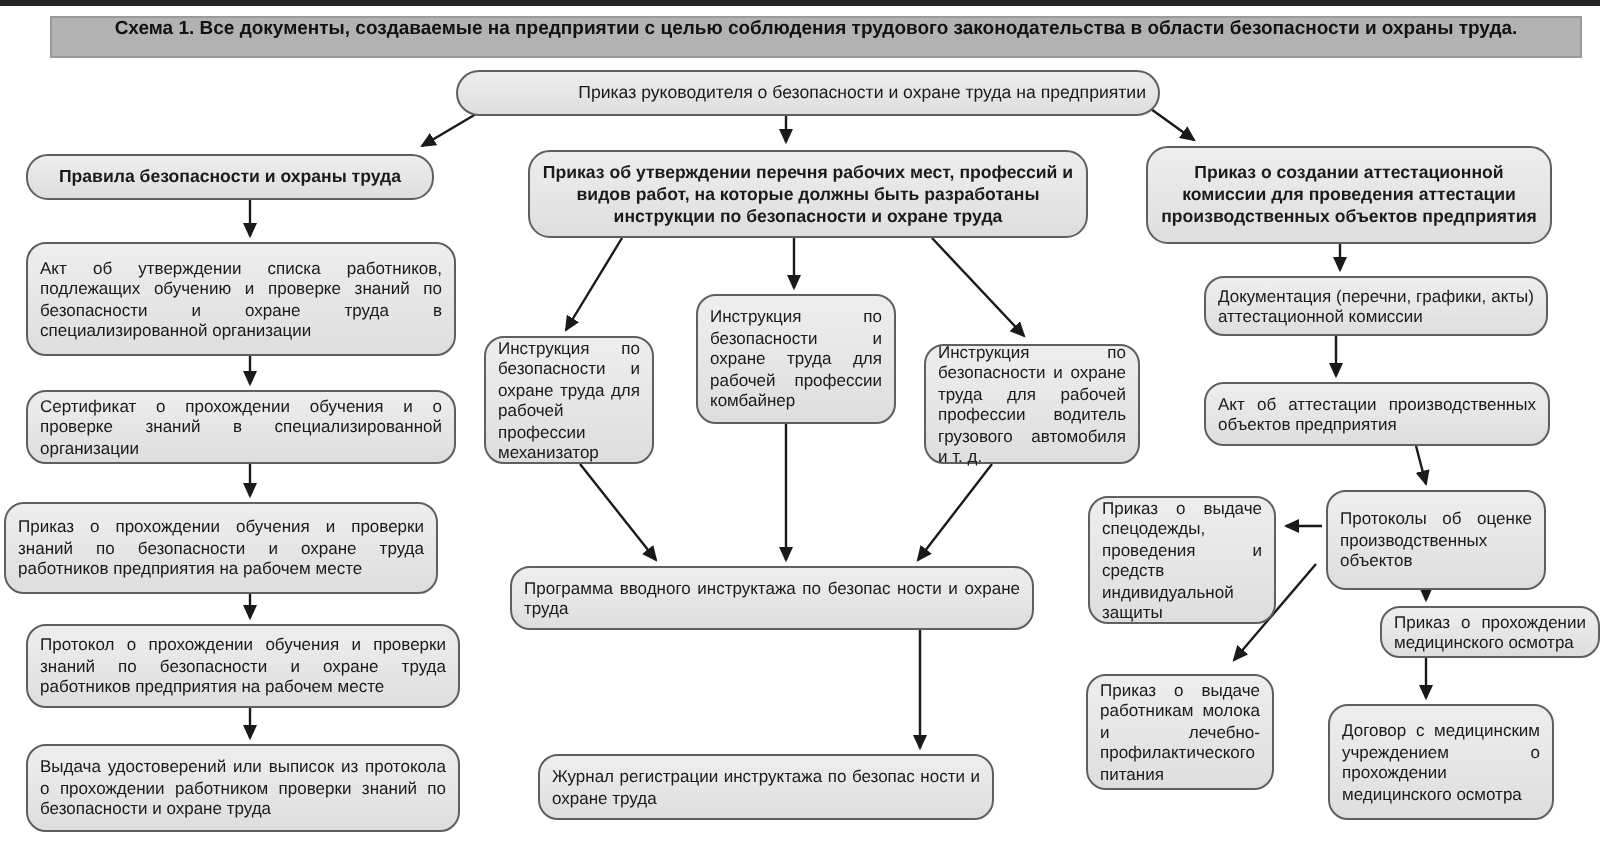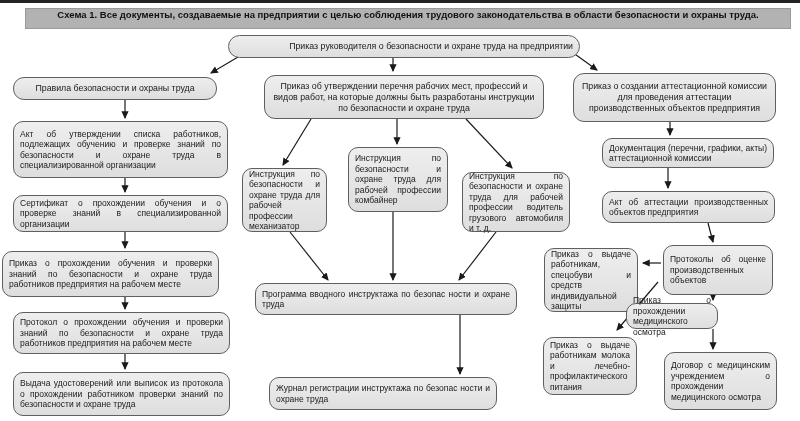--- a/index.html
+++ b/index.html
@@ -22,21 +22,21 @@
     position:absolute;box-sizing:border-box;
     background:linear-gradient(#eeeeee,#dedede);
     border:1px solid #5f5f5f;border-radius:10px;
     display:flex;align-items:center;
     padding:3px 6px;
     font-size:8.5px;line-height:10.5px;
     text-align:justify;
   }
   .node span{width:100%;}
   .hdr{
-    font-weight:normal;text-align:center;border-radius:11px;
+    font-weight:bold;text-align:center;border-radius:11px;
     justify-content:flex-end;font-size:8.8px;line-height:11px;
   }
   .pill{border-radius:12px;text-align:right;justify-content:center;font-size:8.8px;}
   svg.wires{position:absolute;left:0;top:0;width:800px;height:421px;pointer-events:none;}
   svg.wires line{stroke:#1a1a1a;stroke-width:1.2;}
 </style>
 </head>
 <body>
 
 <div class="top-rule"></div>
@@ -128,23 +128,23 @@
 <div class="node" style="left:602px;top:138px;width:172px;height:30px">
   <span>Документация (перечни, графики, акты) аттестационной комиссии</span>
 </div>
 <div class="node" style="left:602px;top:191px;width:173px;height:32px">
   <span>Акт об аттестации производственных объектов предприятия</span>
 </div>
 <div class="node" style="left:663px;top:245px;width:110px;height:50px">
   <span>Протоколы об оценке производственных объектов</span>
 </div>
 <div class="node" style="left:544px;top:248px;width:94px;height:64px">
-  <span>Приказ о выдаче работникам, спецобуви и средств индивидуальной защиты</span>
+  <span>Приказ о выдаче спецодежды, проведения и средств индивидуальной защиты</span>
 </div>
 <div class="node" style="left:543px;top:337px;width:94px;height:58px">
   <span>Приказ о выдаче работникам молока и лечебно-профилактического питания</span>
 </div>
-<div class="node" style="left:626px;top:303px;width:92px;height:26px">
+<div class="node" style="left:690px;top:303px;width:110px;height:26px">
   <span>Приказ о прохождении медицинского осмотра</span>
 </div>
 <div class="node" style="left:664px;top:352px;width:113px;height:58px">
   <span>Договор с медицинским учреждением о прохождении медицинского осмотра</span>
 </div>
 
 </body></html>

